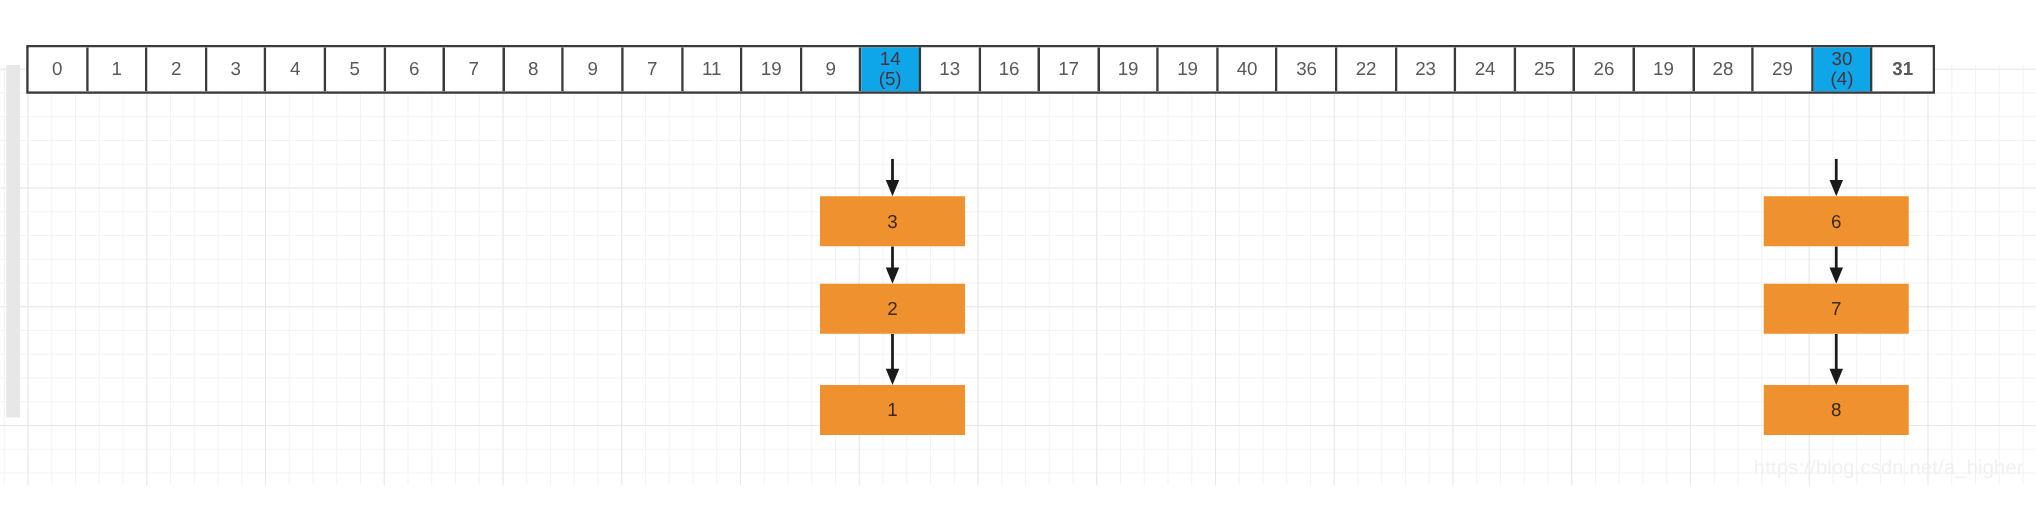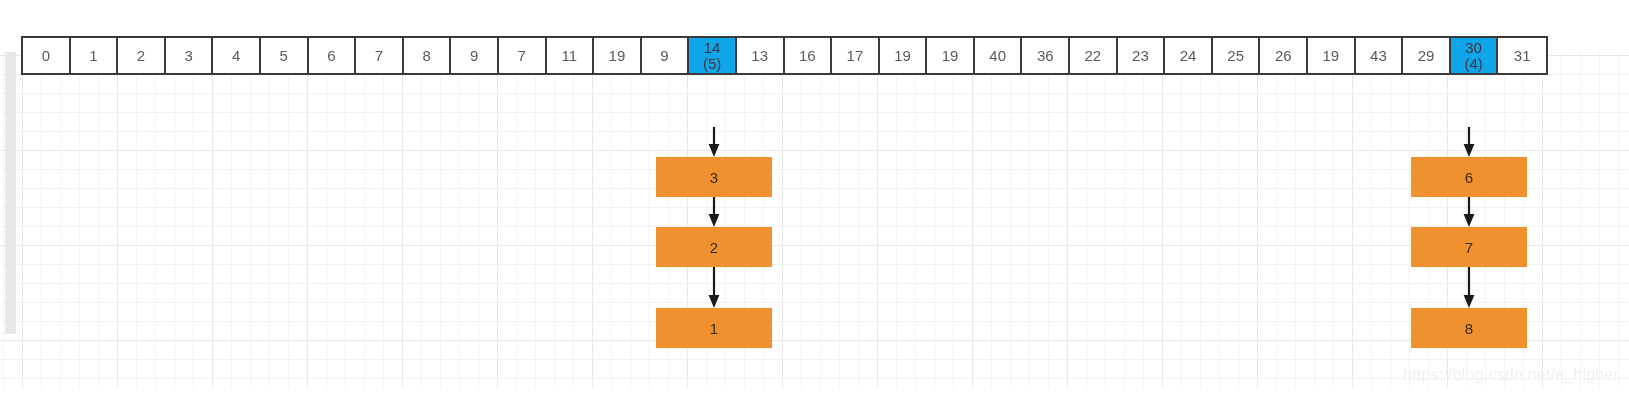--- a/index.html
+++ b/index.html
@@ -79,21 +79,21 @@
     background: #ffffff;
     display: flex;
     flex-direction: column;
     align-items: center;
     justify-content: center;
     font-size: 15px;
     color: #5a5a5a;
     line-height: 16px;
     font-family: "Liberation Sans", sans-serif;
   }
-  .cell:last-child { border-right: none; }
+  .cell:last-child { border-right: none; font-weight: bold; }
   .cell.highlight {
     background: #0ea5e9;
     color: #4a3340;
   }
   .cell .sub {
     font-size: 15px;
     line-height: 16px;
   }
 
   
@@ -223,21 +223,21 @@
       <div class="cell">
         <span>25</span>
       </div>
       <div class="cell">
         <span>26</span>
       </div>
       <div class="cell">
         <span>19</span>
       </div>
       <div class="cell">
-        <span>43</span>
+        <span>28</span>
       </div>
       <div class="cell">
         <span>29</span>
       </div>
       <div class="cell highlight">
         <span>30</span>
         <span class="sub">(4)</span>
       </div>
       <div class="cell">
         <span>31</span>

